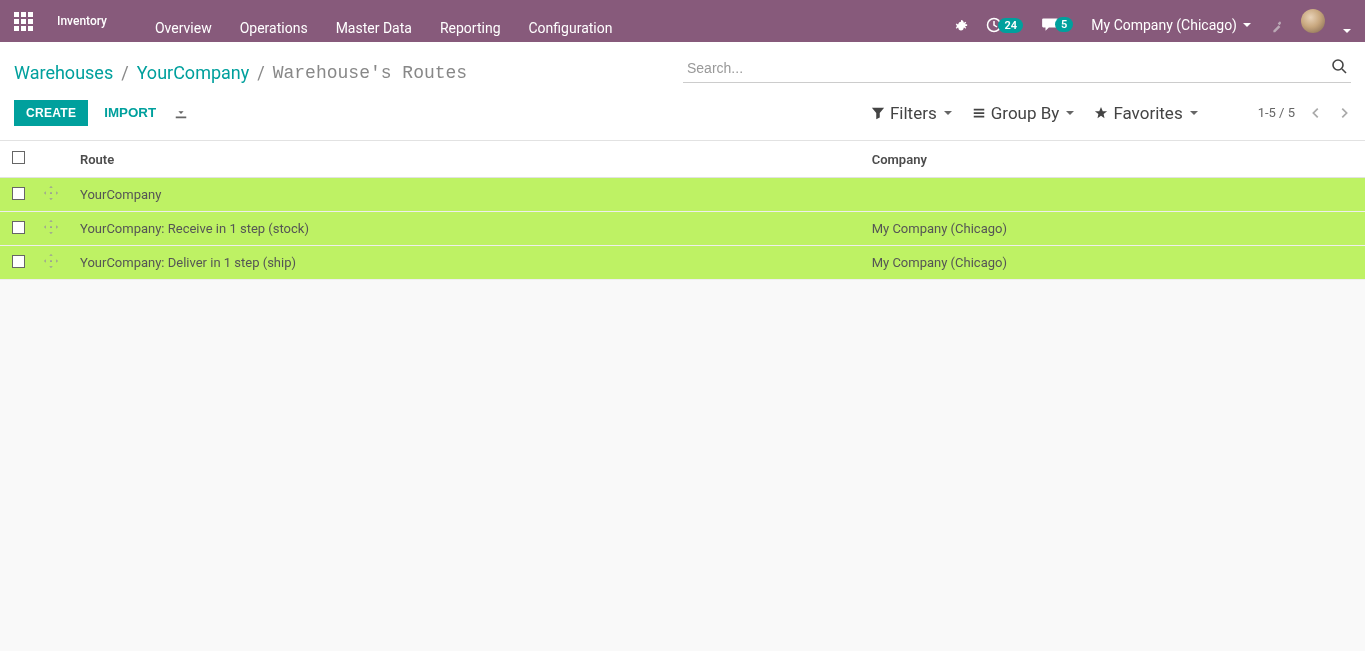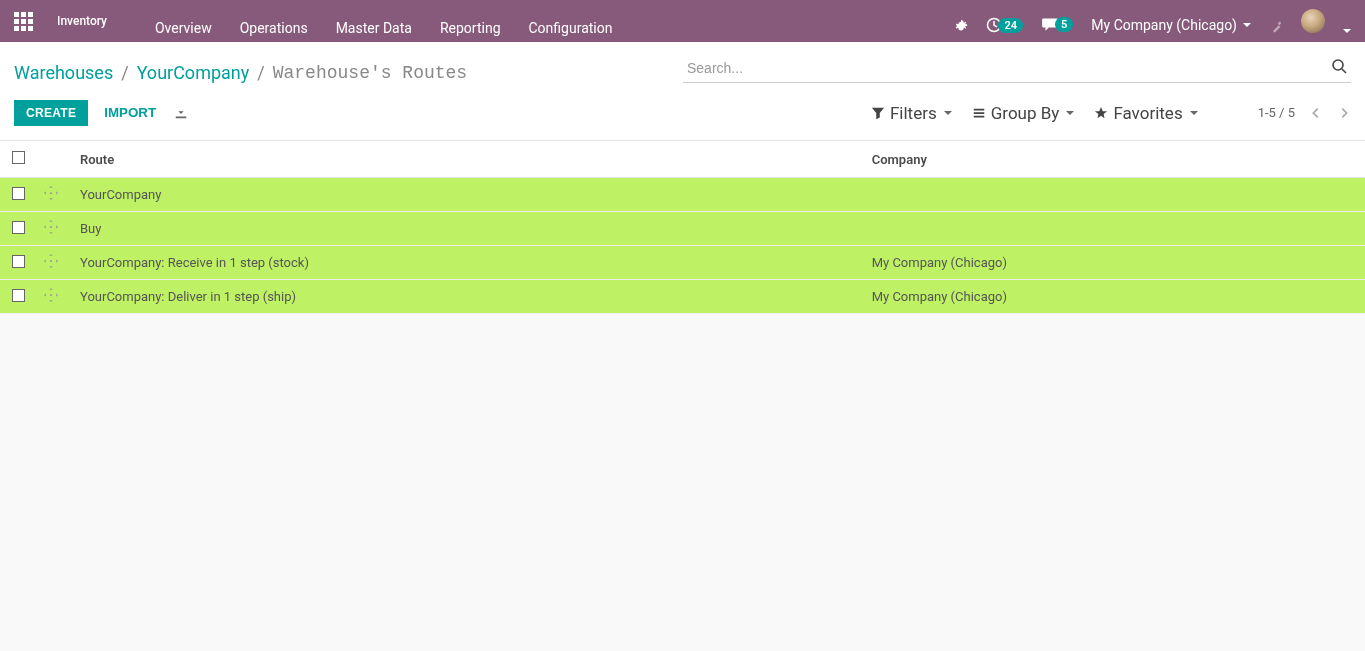--- a/index.html
+++ b/index.html
@@ -209,28 +209,20 @@
                 <path d="M8 0l2 2H6zM8 16l-2-2h4zM0 8l2-2v4zM16 8l-2 2V6zM7 7h2v2H7z"></path>
               </svg></span></td>
           <td>YourCompany</td>
           <td></td>
         </tr>
         <tr>
           <td class="chk-cell"><span class="chksq"></span></td>
           <td class="handle-cell"><span class="move-icon"><svg viewBox="0 0 16 16" fill="#999">
                 <path d="M8 0l2 2H6zM8 16l-2-2h4zM0 8l2-2v4zM16 8l-2 2V6zM7 7h2v2H7z"></path>
               </svg></span></td>
-          <td>Buy</td>
-          <td></td>
-        </tr>
-        <tr>
-          <td class="chk-cell"><span class="chksq"></span></td>
-          <td class="handle-cell"><span class="move-icon"><svg viewBox="0 0 16 16" fill="#999">
-                <path d="M8 0l2 2H6zM8 16l-2-2h4zM0 8l2-2v4zM16 8l-2 2V6zM7 7h2v2H7z"></path>
-              </svg></span></td>
           <td>YourCompany: Receive in 1 step (stock)</td>
           <td>My Company (Chicago)</td>
         </tr>
         <tr>
           <td class="chk-cell"><span class="chksq"></span></td>
           <td class="handle-cell"><span class="move-icon"><svg viewBox="0 0 16 16" fill="#999">
                 <path d="M8 0l2 2H6zM8 16l-2-2h4zM0 8l2-2v4zM16 8l-2 2V6zM7 7h2v2H7z"></path>
               </svg></span></td>
           <td>YourCompany: Deliver in 1 step (ship)</td>
           <td>My Company (Chicago)</td>

